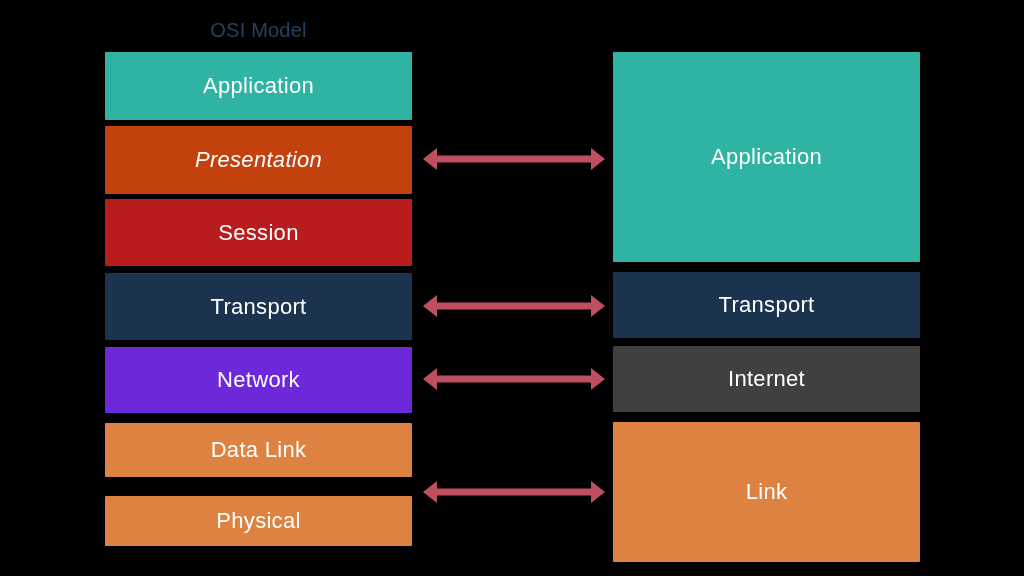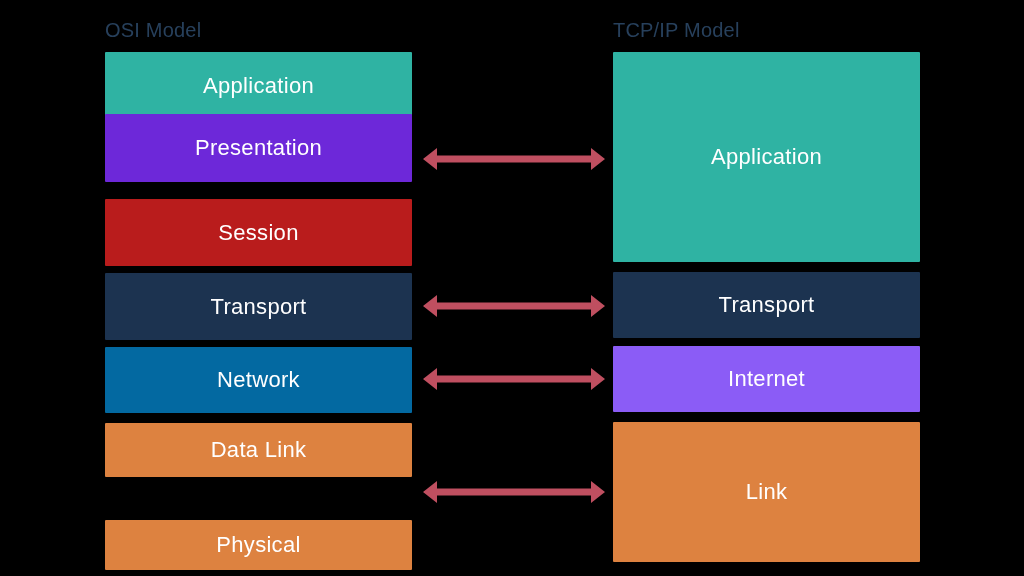--- a/index.html
+++ b/index.html
@@ -11,20 +11,21 @@
     -webkit-font-smoothing:antialiased;
   }
   #canvas { position:absolute; inset:0; }
 
   .col-title {
     position:absolute;
     font-size:20px;
     font-weight:400;
     letter-spacing:0.2px;
     color:#27405c;
+    text-align:center;
     white-space:nowrap;
   }
   #title-osi   { left:105px; width:307px; top:19px; }
   #title-tcpip { left:613px; width:307px; top:19px; }
 
   .layer-box {
     position:absolute;
     border-radius:1px;
     display:flex;
     align-items:center;
@@ -45,53 +46,52 @@
   }
   .arrow svg { display:block; width:100%; height:100%; }
 </style>
 </head>
 <body>
 
 <div id="canvas">
 
   <div class="col-title" id="title-osi">OSI Model</div>
 
-  <div class="col-title" id="title-tcpip">TCP/IP Model</div>
 
   <div id="osi-stack">
       <div class="layer-box osi-col" style="top: 52px; height: 68px; background: rgb(47, 179, 163);">
         <span>Application</span>
       </div>
-      <div class="layer-box osi-col" style="top: 114px; height: 68px; background: #6d28d9;">
+      <div class="layer-box osi-col" style="top: 126px; height: 68px; background: #c2410c; font-style: italic;">
         <span>Presentation</span>
       </div>
       <div class="layer-box osi-col" style="top: 199px; height: 67px; background: #b91c1c;">
         <span>Session</span>
       </div>
       <div class="layer-box osi-col" style="top: 273px; height: 67px; background: rgb(28, 51, 80);">
         <span>Transport</span>
       </div>
-      <div class="layer-box osi-col" style="top: 347px; height: 66px; background: #0369a1;">
+      <div class="layer-box osi-col" style="top: 347px; height: 66px; background: #6d28d9;">
         <span>Network</span>
       </div>
       <div class="layer-box osi-col" style="top: 423px; height: 54px; background: rgb(221, 130, 64);">
         <span>Data Link</span>
       </div>
-      <div class="layer-box osi-col" style="top: 520px; height: 50px; background: rgb(221, 130, 64);">
+      <div class="layer-box osi-col" style="top: 496px; height: 50px; background: rgb(221, 130, 64);">
         <span>Physical</span>
       </div>
     </div>
   <div id="tcp-stack">
       <div class="layer-box tcp-col" style="top: 52px; height: 210px; background: rgb(47, 179, 163);">
         <span>Application</span>
       </div>
       <div class="layer-box tcp-col" style="top: 272px; height: 66px; background: rgb(28, 51, 80);">
         <span>Transport</span>
       </div>
-      <div class="layer-box tcp-col" style="top: 346px; height: 66px; background: #8b5cf6;">
+      <div class="layer-box tcp-col" style="top: 346px; height: 66px; background: #404040;">
         <span>Internet</span>
       </div>
       <div class="layer-box tcp-col" style="top: 422px; height: 140px; background: rgb(221, 130, 64);">
         <span>Link</span>
       </div>
     </div>
   <div id="arrow-stack">
       <div class="arrow" style="left: 423px; top: 146px; width: 182px; height: 26px;">
         <svg viewBox="0 0 182 26" xmlns="http://www.w3.org/2000/svg">
           <path fill="#bf4f60" d="M0,13 L14,2 L14,9.5 L168,9.5 L168,2 L182,13 L168,24 L168,16.5 L14,16.5 L14,24 Z"></path>

